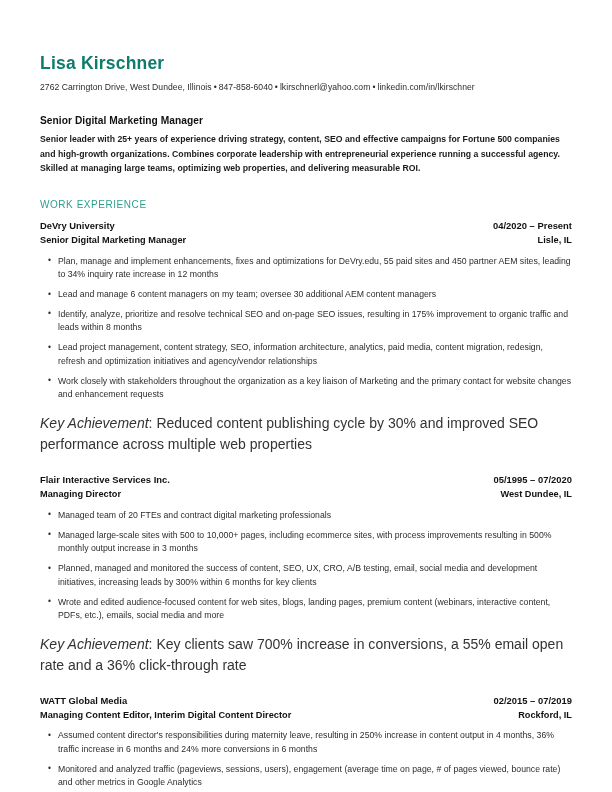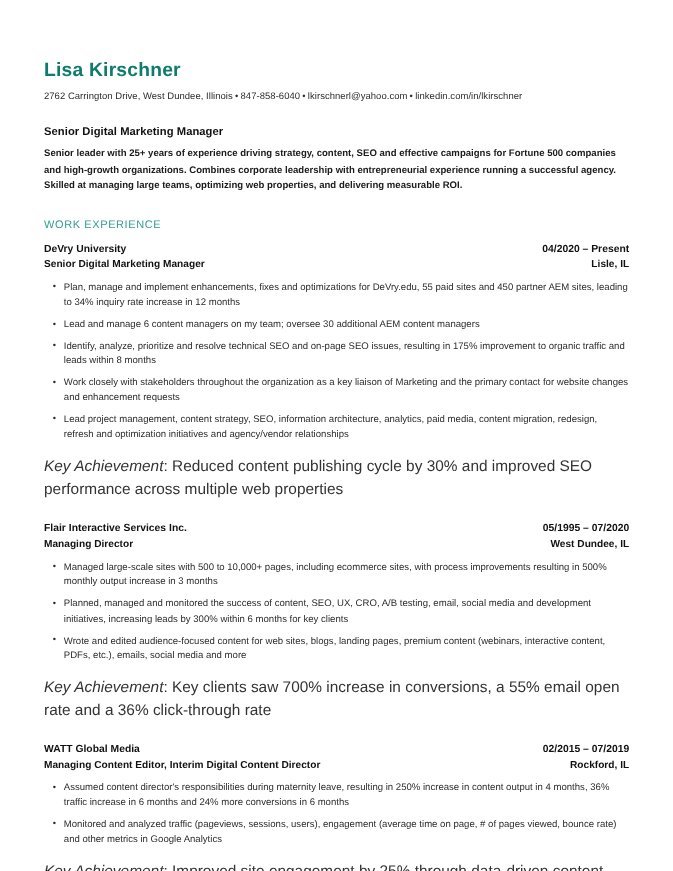--- a/index.html
+++ b/index.html
@@ -163,38 +163,39 @@
         </div>
         <div class="job-row">
           <span class="job-title">Senior Digital Marketing Manager</span>
           <span class="job-location">Lisle, IL</span>
         </div>
       </div>
       <ul class="bullets">
         <li>Plan, manage and implement enhancements, fixes and optimizations for DeVry.edu, 55 paid sites and 450 partner AEM sites, leading to 34% inquiry rate increase in 12 months</li>
         <li>Lead and manage 6 content managers on my team; oversee 30 additional AEM content managers</li>
         <li>Identify, analyze, prioritize and resolve technical SEO and on-page SEO issues, resulting in 175% improvement to organic traffic and leads within 8 months</li>
+        <li>Lead project management, content strategy, SEO, information architecture, analytics, paid media, content migration, redesign, refresh and optimization initiatives and agency/vendor relationships</li>
         <li>Work closely with stakeholders throughout the organization as a key liaison of Marketing and the primary contact for website changes and enhancement requests</li>
-        <li>Lead project management, content strategy, SEO, information architecture, analytics, paid media, content migration, redesign, refresh and optimization initiatives and agency/vendor relationships</li>
       </ul>
       <div class="key-achievement"><span class="ka-label">Key Achievement</span><span>: Reduced content publishing cycle by 30% and improved SEO performance across multiple web properties</span></div>
     </div>
 
     <div class="job-block">
       <div class="job">
         <div class="job-row">
           <span class="job-company">Flair Interactive Services Inc.</span>
           <span class="job-dates">05/1995 – 07/2020</span>
         </div>
         <div class="job-row">
           <span class="job-title">Managing Director</span>
           <span class="job-location">West Dundee, IL</span>
         </div>
       </div>
       <ul class="bullets">
+        <li>Managed team of 20 FTEs and contract digital marketing professionals</li>
         <li>Managed large-scale sites with 500 to 10,000+ pages, including ecommerce sites, with process improvements resulting in 500% monthly output increase in 3 months</li>
         <li>Planned, managed and monitored the success of content, SEO, UX, CRO, A/B testing, email, social media and development initiatives, increasing leads by 300% within 6 months for key clients</li>
         <li>Wrote and edited audience-focused content for web sites, blogs, landing pages, premium content (webinars, interactive content, PDFs, etc.), emails, social media and more</li>
       </ul>
       <div class="key-achievement"><span class="ka-label">Key Achievement</span><span>: Key clients saw 700% increase in conversions, a 55% email open rate and a 36% click-through rate</span></div>
     </div>
 
     <div class="job-block">
       <div class="job">
         <div class="job-row">

